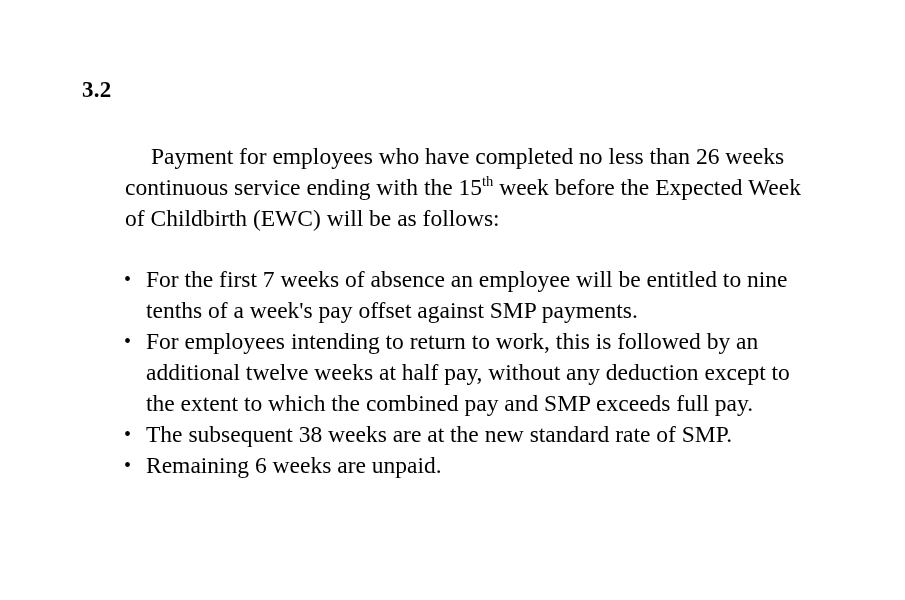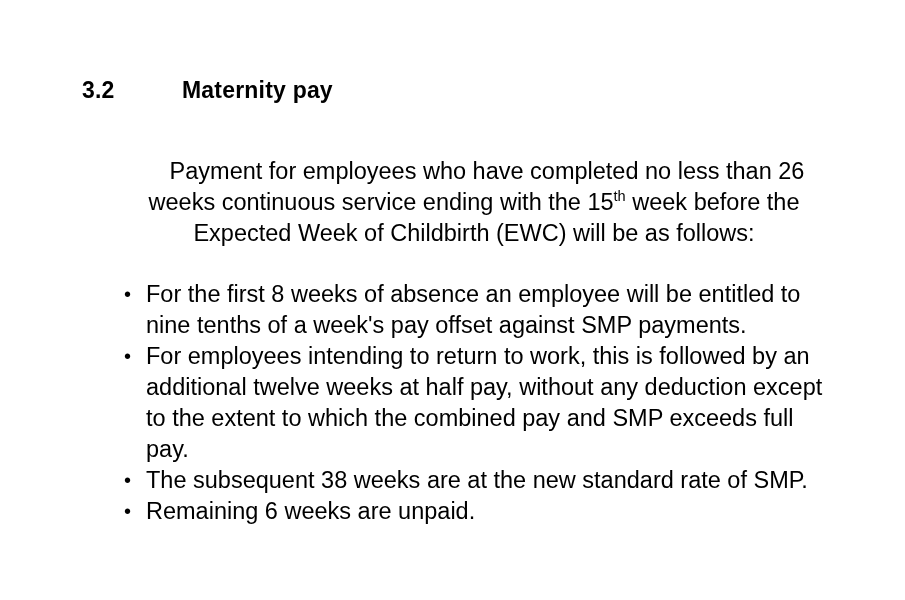--- a/index.html
+++ b/index.html
@@ -13,20 +13,21 @@
     font-family: "Liberation Sans", sans-serif;
     color: #000000;
     overflow: hidden;
   }
   .page {
     position: relative;
     width: 905px;
     height: 512px;
     box-sizing: border-box;
     padding: 0;
+    font-family: Liberation Serif, serif;
   }
   .heading-row {
     position: absolute;
     left: 82px;
     top: 76px;
     display: flex;
     align-items: baseline;
     font-weight: bold;
     font-size: 23px;
     line-height: 28px;
@@ -41,23 +42,23 @@
   }
   .body-block {
     position: absolute;
     left: 124px;
     top: 140px;
     width: 700px;
     font-size: 23.5px;
     line-height: 31px;
   }
   .intro-paragraph {
-    margin: 16px;
+    margin: 1px;
     text-indent: 26px;
-    text-align: center;
+    text-align: left;
   }
   .intro-paragraph sup {
     font-size: 0.62em;
     vertical-align: super;
     line-height: 0;
   }
   .bullet-list {
     margin: 30px 0 0 0;
     padding: 0;
     list-style: none;
@@ -80,31 +81,30 @@
     display: block;
   }
 </style>
 </head>
 <body>
 
 <div class="page">
 
   <div class="heading-row">
     <span class="heading-number">3.2</span>
-    <span class="heading-title">Maternity pay</span>
   </div>
 
   <div class="body-block">
 
     <p class="intro-paragraph"><span>Payment for employees who have completed no less than 26 weeks continuous service ending with the 15</span><sup>th</sup><span> week before the Expected Week of Childbirth (EWC) will be as follows:</span></p>
 
     <ul class="bullet-list">
       <li class="bullet-item">
         <span class="bullet-dot">•</span>
-        <span class="bullet-text">For the first 8 weeks of absence an employee will be entitled to nine tenths of a week's pay offset against SMP payments.</span>
+        <span class="bullet-text">For the first 7 weeks of absence an employee will be entitled to nine tenths of a week's pay offset against SMP payments.</span>
       </li>
       <li class="bullet-item">
         <span class="bullet-dot">•</span>
         <span class="bullet-text">For employees intending to return to work, this is followed by an additional twelve weeks at half pay, without any deduction except to the extent to which the combined pay and SMP exceeds full pay.</span>
       </li>
       <li class="bullet-item">
         <span class="bullet-dot">•</span>
         <span class="bullet-text">The subsequent 38 weeks are at the new standard rate of SMP.</span>
       </li>
       <li class="bullet-item">

